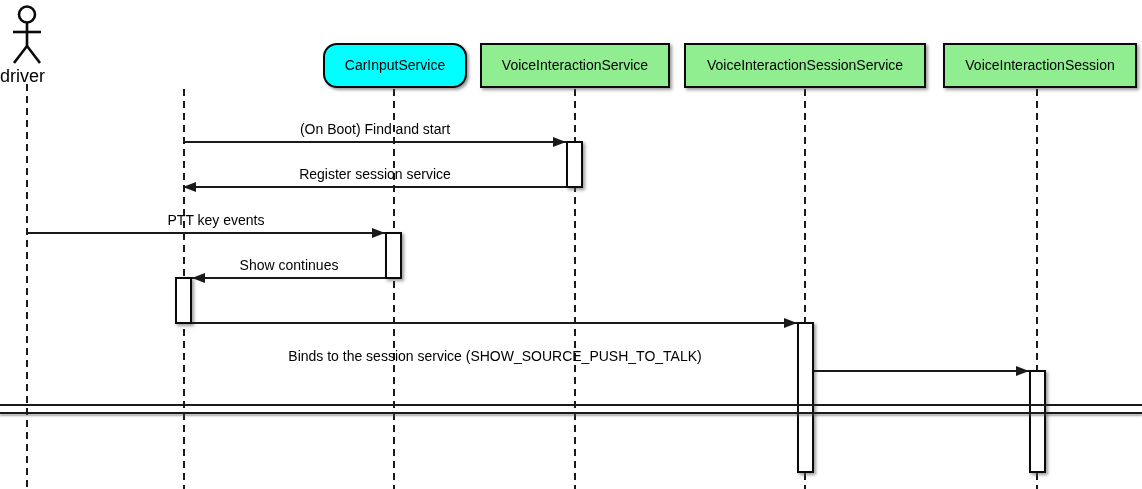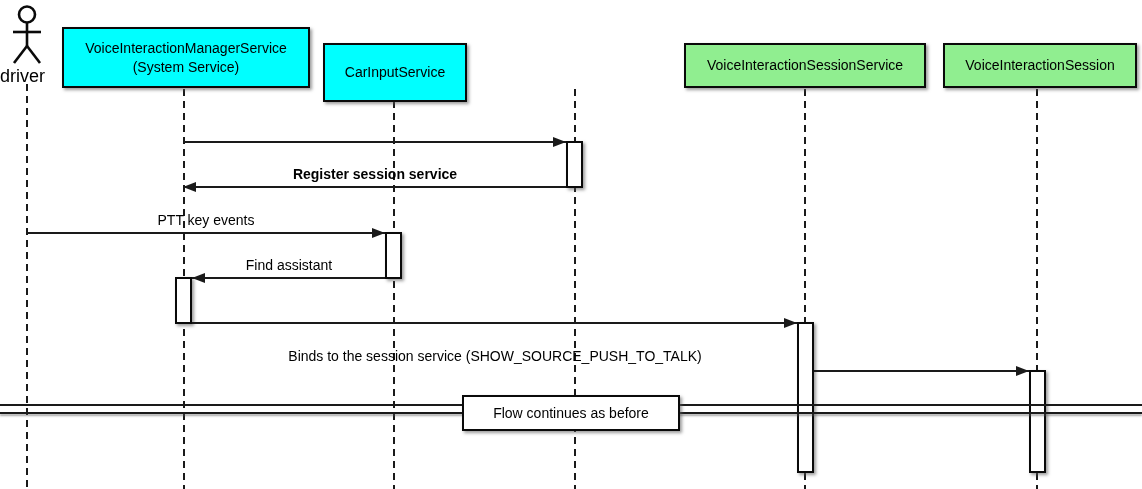--- a/index.html
+++ b/index.html
@@ -52,61 +52,58 @@
     <g fill="none" stroke="#0a0a0a" stroke-width="2.6">
       <circle cx="21" cy="9.5" r="8"></circle>
       <line x1="21" y1="17.5" x2="21" y2="41"></line>
       <line x1="7" y1="27" x2="35" y2="27"></line>
       <line x1="21" y1="41" x2="8" y2="58"></line>
       <line x1="21" y1="41" x2="34" y2="58"></line>
     </g>
   </svg>
   <div class="actor-label">driver</div>
 
-  <div class="participant" style="left: 62px; top: 27px; width: 248px; height: 61px; background: rgb(0, 255, 255);">
-    <span>VoiceInteractionManagerService</span>
-    <span>(System Service)</span>
+  <div class="participant" style="left: 323px; top: 43px; width: 144px; height: 45px; background: rgb(0, 255, 255); border-radius: 14px;">
+    <span>CarInputService</span>
   </div>
-  <div class="participant" style="left: 323px; top: 43px; width: 144px; height: 59px; background: rgb(0, 255, 255);">
-    <span>CarInputService</span>
+  <div class="participant" style="left: 480px; top: 43px; width: 190px; height: 45px; background: rgb(144, 238, 144);">
+    <span>VoiceInteractionService</span>
   </div>
   <div class="participant" style="left: 943px; top: 43px; width: 194px; height: 45px; background: rgb(144, 238, 144);">
     <span>VoiceInteractionSession</span>
   </div>
   <div class="participant" style="left: 684px; top: 43px; width: 242px; height: 45px; background: rgb(144, 238, 144);">
     <span>VoiceInteractionSessionService</span>
   </div>
 
   <div class="bar" style="left:566px;top:141px;height:47px;"></div>
   <div class="bar" style="left:385px;top:232px;height:47px;"></div>
   <div class="bar" style="left:175px;top:277px;height:47px;"></div>
   <div class="bar" style="left:797px;top:322px;height:151px;"></div>
   <div class="bar" style="left:1029px;top:370px;height:103px;"></div>
 
+  <div class="mlabel" style="left:375px;top:121px;">(On Boot) Find and start</div>
   <div class="mline" style="left:184px;top:141px;width:382px;"></div>
   <div class="ah ah-r" style="left:553px;top:137px;"></div>
 
-  <div class="mlabel" style="left:375px;top:166px;font-weight:bold;">Register session service</div>
+  <div class="mlabel" style="left:375px;top:166px;">Register session service</div>
   <div class="mline" style="left:184px;top:186px;width:382px;"></div>
   <div class="ah ah-l" style="left:183px;top:182px;"></div>
 
-  <div class="mlabel" style="left:206px;top:212px;">PTT key events</div>
+  <div class="mlabel" style="left:216px;top:212px;">PTT key events</div>
   <div class="mline" style="left:27px;top:232px;width:358px;"></div>
   <div class="ah ah-r" style="left:372px;top:228px;"></div>
 
-  <div class="mlabel" style="left:289px;top:257px;">Find assistant</div>
+  <div class="mlabel" style="left:289px;top:257px;">Show continues</div>
   <div class="mline" style="left:192px;top:277px;width:193px;"></div>
   <div class="ah ah-l" style="left:192px;top:273px;"></div>
 
   <div class="mlabel" style="left:495px;top:302px;margin-top:46px;">Binds to the session service (SHOW_SOURCE_PUSH_TO_TALK)</div>
   <div class="mline" style="left:192px;top:322px;width:605px;"></div>
   <div class="ah ah-r" style="left:784px;top:318px;"></div>
 
   <div class="mline" style="left:814px;top:370px;width:215px;"></div>
   <div class="ah ah-r" style="left:1016px;top:366px;"></div>
 
   <div class="divline" style="top:404px;"></div>
   <div class="divline shadowed" style="top:412px;"></div>
-  <div class="divbox">
-    <span>Flow continues as before</span>
-  </div>
 
 </div>
 
 </body></html>

